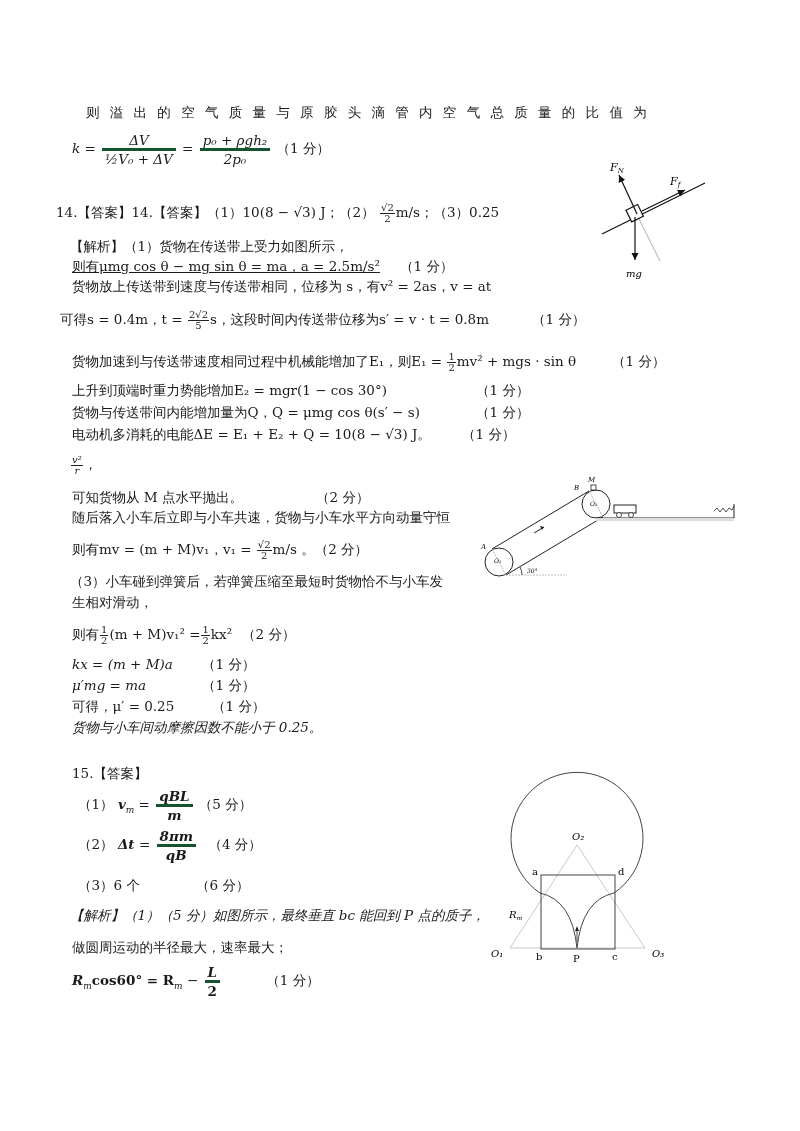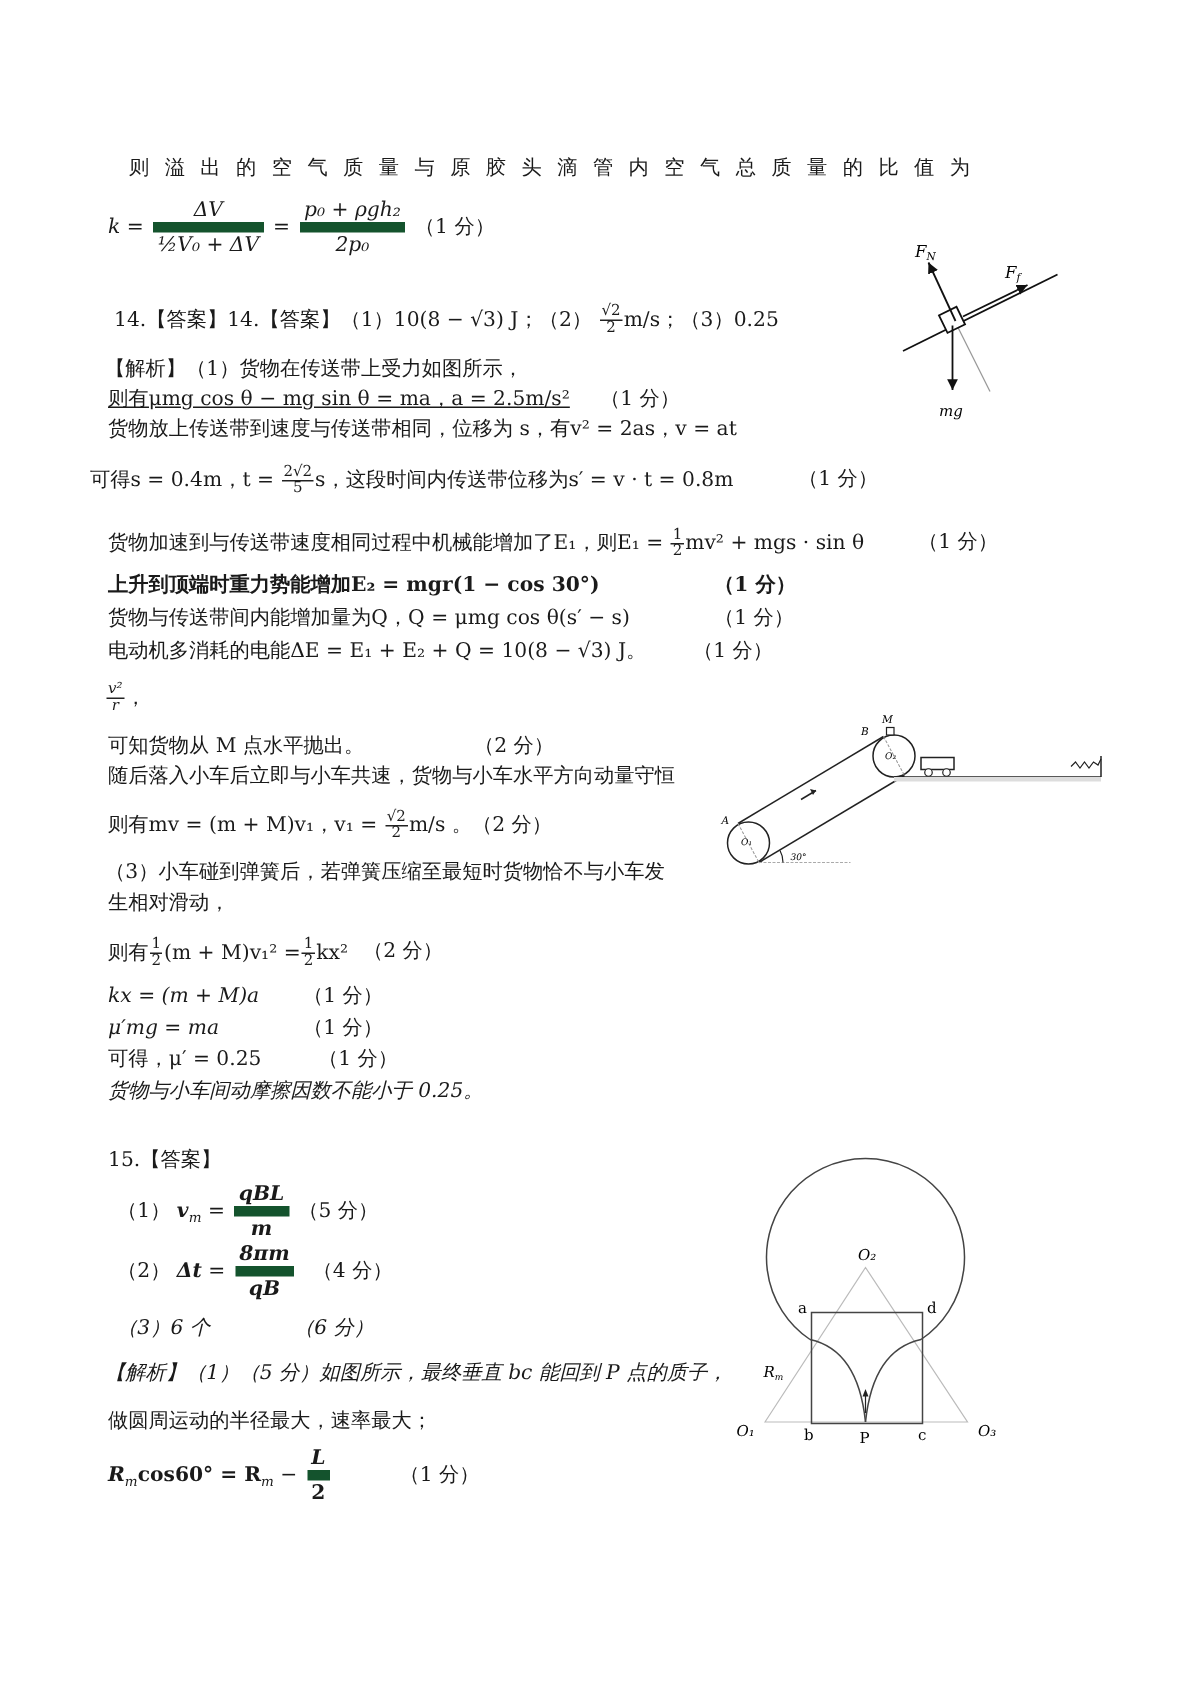--- a/index.html
+++ b/index.html
@@ -1,21 +1,21 @@
 <!DOCTYPE html>
 <html><head>
 <meta charset="utf-8">
 <style>
   html, body { margin:0; padding:0; background:#ffffff; }
   body { width:800px; height:1131px; position:relative; overflow:hidden;
          font-family:"DejaVu Serif","Liberation Serif",serif; color:#1a1a1a; font-size:13.5px; }
   .ln { position:absolute; white-space:nowrap; line-height:18px; }
   .m { font-family:"DejaVu Serif","Liberation Serif",serif; font-style:italic; }
   .frac { display:inline-block; vertical-align:middle; text-align:center; margin:0 2px; }
-  .frac .num { display:block; border-bottom:7px solid #14532d; padding:0 3px; line-height:16px; }
+  .frac .num { display:block; border-bottom:3px solid #14532d; padding:0 3px; line-height:16px; }
   .frac .den { display:block; line-height:16px; padding:0 3px; }
   .sfrac { display:inline-block; vertical-align:middle; text-align:center; font-size:10px; line-height:10px; margin:0 1px; }
   .sfrac .num { display:block; border-bottom:1px solid #222; padding:0 1px; }
   .sfrac .den { display:block; }
   .bold { font-weight:bold; }
   svg text { font-family:"DejaVu Serif","Liberation Serif",serif; }
 </style>
 </head>
 <body>
 
@@ -28,21 +28,21 @@
     <span class="den m">½V₀ + ΔV</span>
   </span>
   <span>=</span>
   <span class="frac">
     <span class="num m">p₀ + ρgh₂</span>
     <span class="den m">2p₀</span>
   </span>
   <span>（1 分）</span>
 </div>
 
-<div class="ln" style="left:76px; top:203px;">
+<div class="ln" style="left:56px; top:203px;">
   <span>14.【答案】14.【答案】（1）10(8 − √3) J；（2）</span>
   <span class="sfrac">
     <span class="num">√2</span>
     <span class="den">2</span>
   </span><span>m/s；（3）0.25</span>
 </div>
 
 <div class="ln" style="left:70px; top:237px;">【解析】（1）货物在传送带上受力如图所示，</div>
 <div class="ln" style="left:72px; top:257px;text-decoration:underline;">
   <span>则有μmg cos θ − mg sin θ = ma，a = 2.5m/s²</span>
@@ -61,21 +61,21 @@
 
 <div class="ln" style="left:72px; top:352px;">
   <span>货物加速到与传送带速度相同过程中机械能增加了E₁，则E₁ =</span>
   <span class="sfrac">
     <span class="num">1</span>
     <span class="den">2</span>
   </span><span>mv² + mgs · sin θ</span>
   <span style="position:absolute; left:540px;">（1 分）</span>
 </div>
 
-<div class="ln" style="left:72px; top:381px;font-weight:bold;">
+<div class="ln" style="left:72px; top:381px;">
   <span>上升到顶端时重力势能增加E₂ = mgr(1 − cos 30°)</span>
   <span style="position:absolute; left:404px;">（1 分）</span>
 </div>
 <div class="ln" style="left:72px; top:403px;">
   <span>货物与传送带间内能增加量为Q，Q = μmg cos θ(s′ − s)</span>
   <span style="position:absolute; left:404px;">（1 分）</span>
 </div>
 <div class="ln" style="left:72px; top:425px;">
   <span>电动机多消耗的电能ΔE = E₁ + E₂ + Q = 10(8 − √3) J。</span>
   <span style="position:absolute; left:390px;">（1 分）</span>
@@ -187,21 +187,21 @@
   <span>（2）</span>
   <span class="m bold">Δt</span>
   <span> = </span>
   <span class="frac">
     <span class="num m bold">8πm</span>
     <span class="den m bold">qB</span>
   </span>
   <span style="margin-left:6px;">（4 分）</span>
 </div>
 
-<div class="ln" style="left:78px; top:876px;font-style:italic;">
+<div class="ln" style="left:78px; top:876px;">
   <span>（3）6 个</span>
   <span style="position:absolute; left:118px;">（6 分）</span>
 </div>
 
 <div class="ln" style="left:70px; top:906px;font-style:italic;">【解析】（1）（5 分）如图所示，最终垂直 bc 能回到 P 点的质子，</div>
 <div class="ln" style="left:72px; top:938px;">做圆周运动的半径最大，速率最大；</div>
 
 <div class="ln" style="left:72px; top:964px; line-height:normal;">
   <span class="m bold">R</span><sub class="m" style="font-size:9px;">m</sub><span class="bold">cos60° = R</span><sub class="m" style="font-size:9px;">m</sub><span> − </span><span class="frac">
     <span class="num m bold">L</span>

